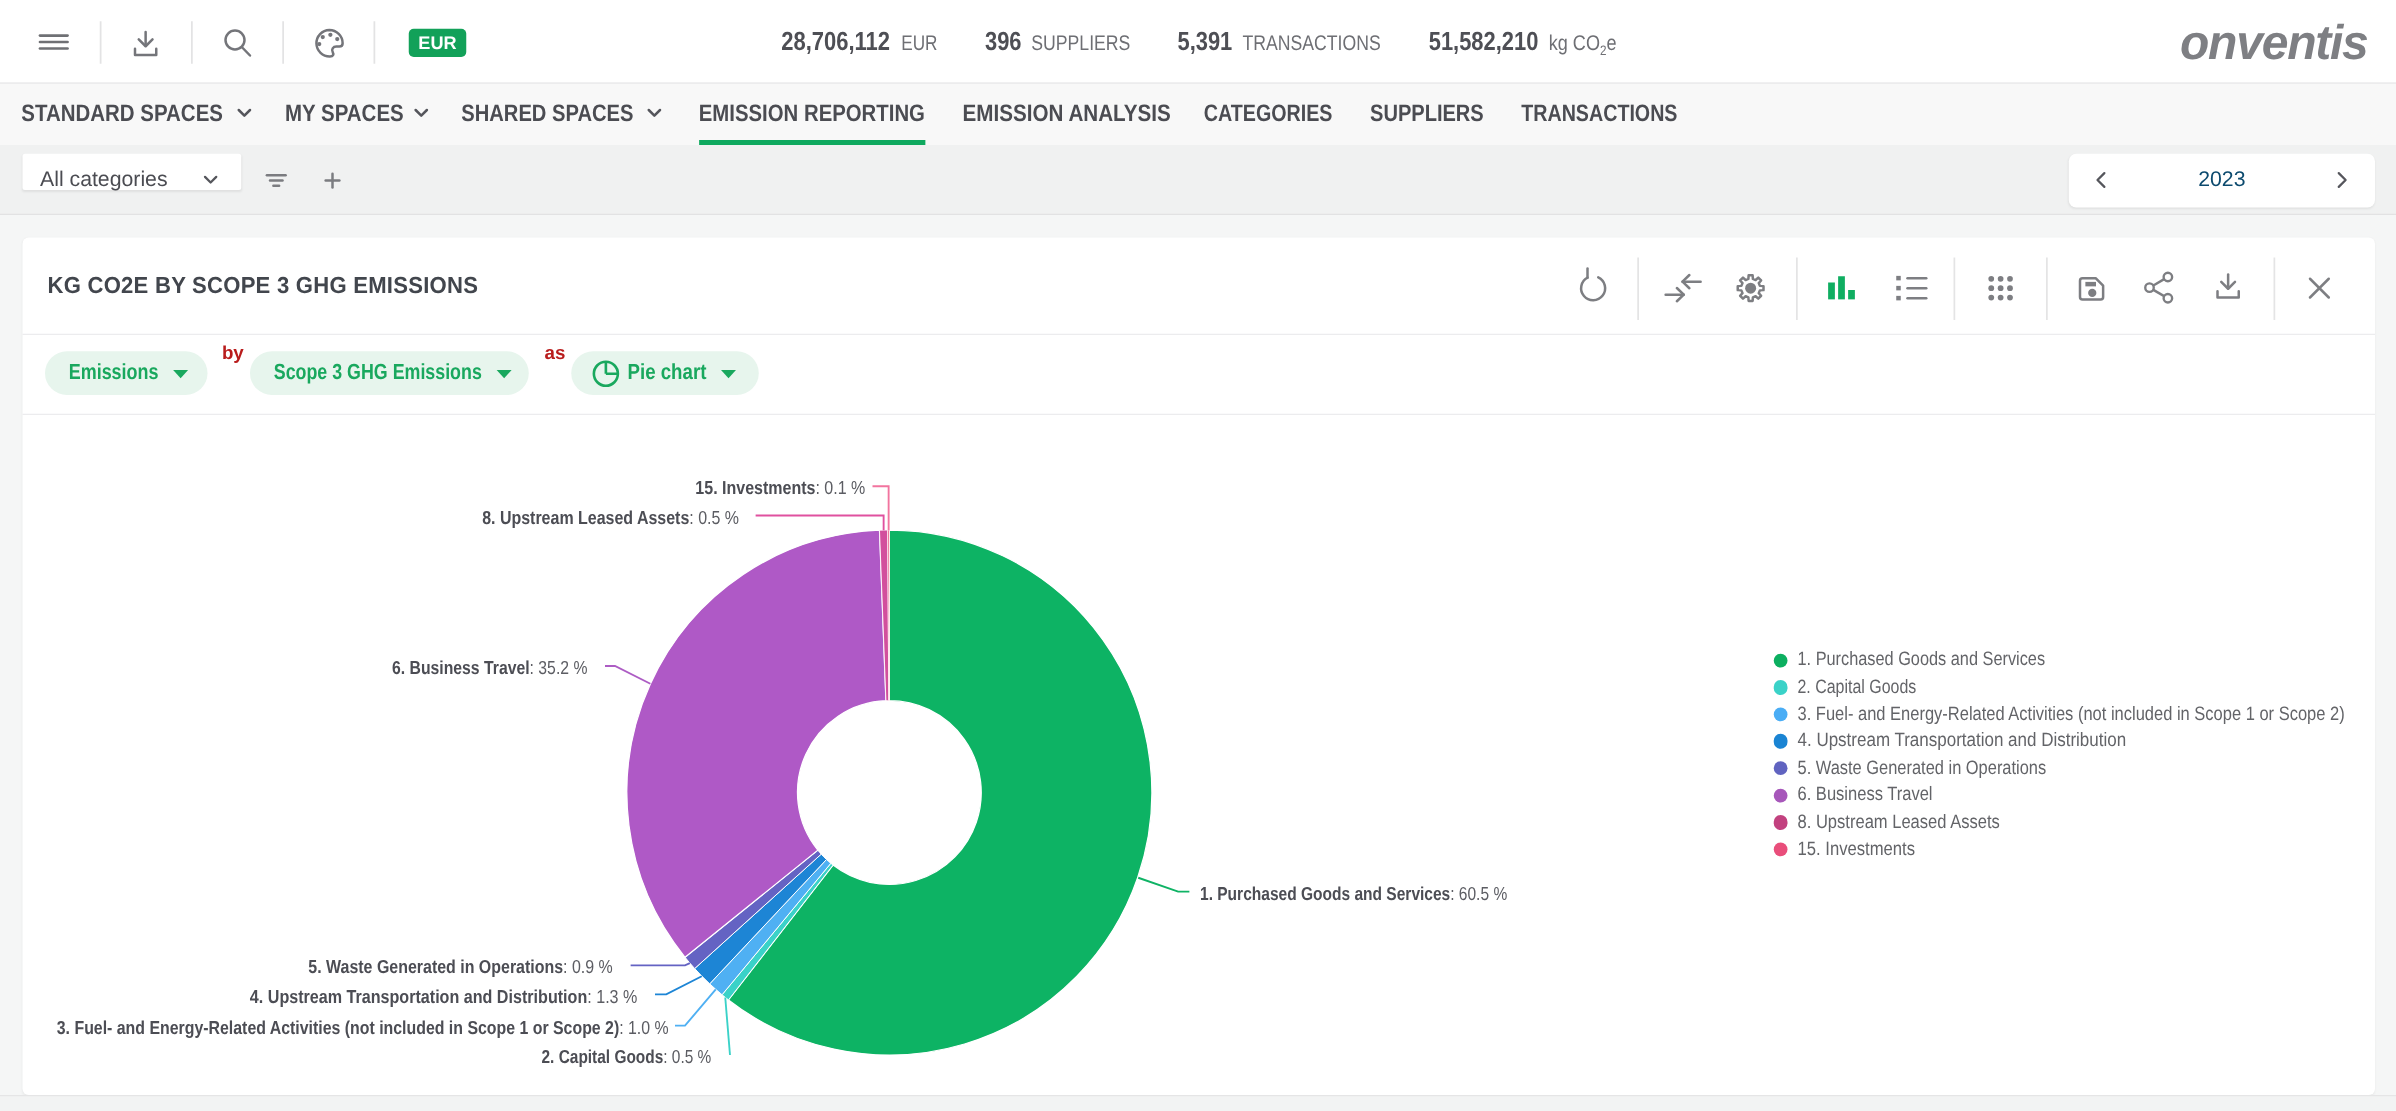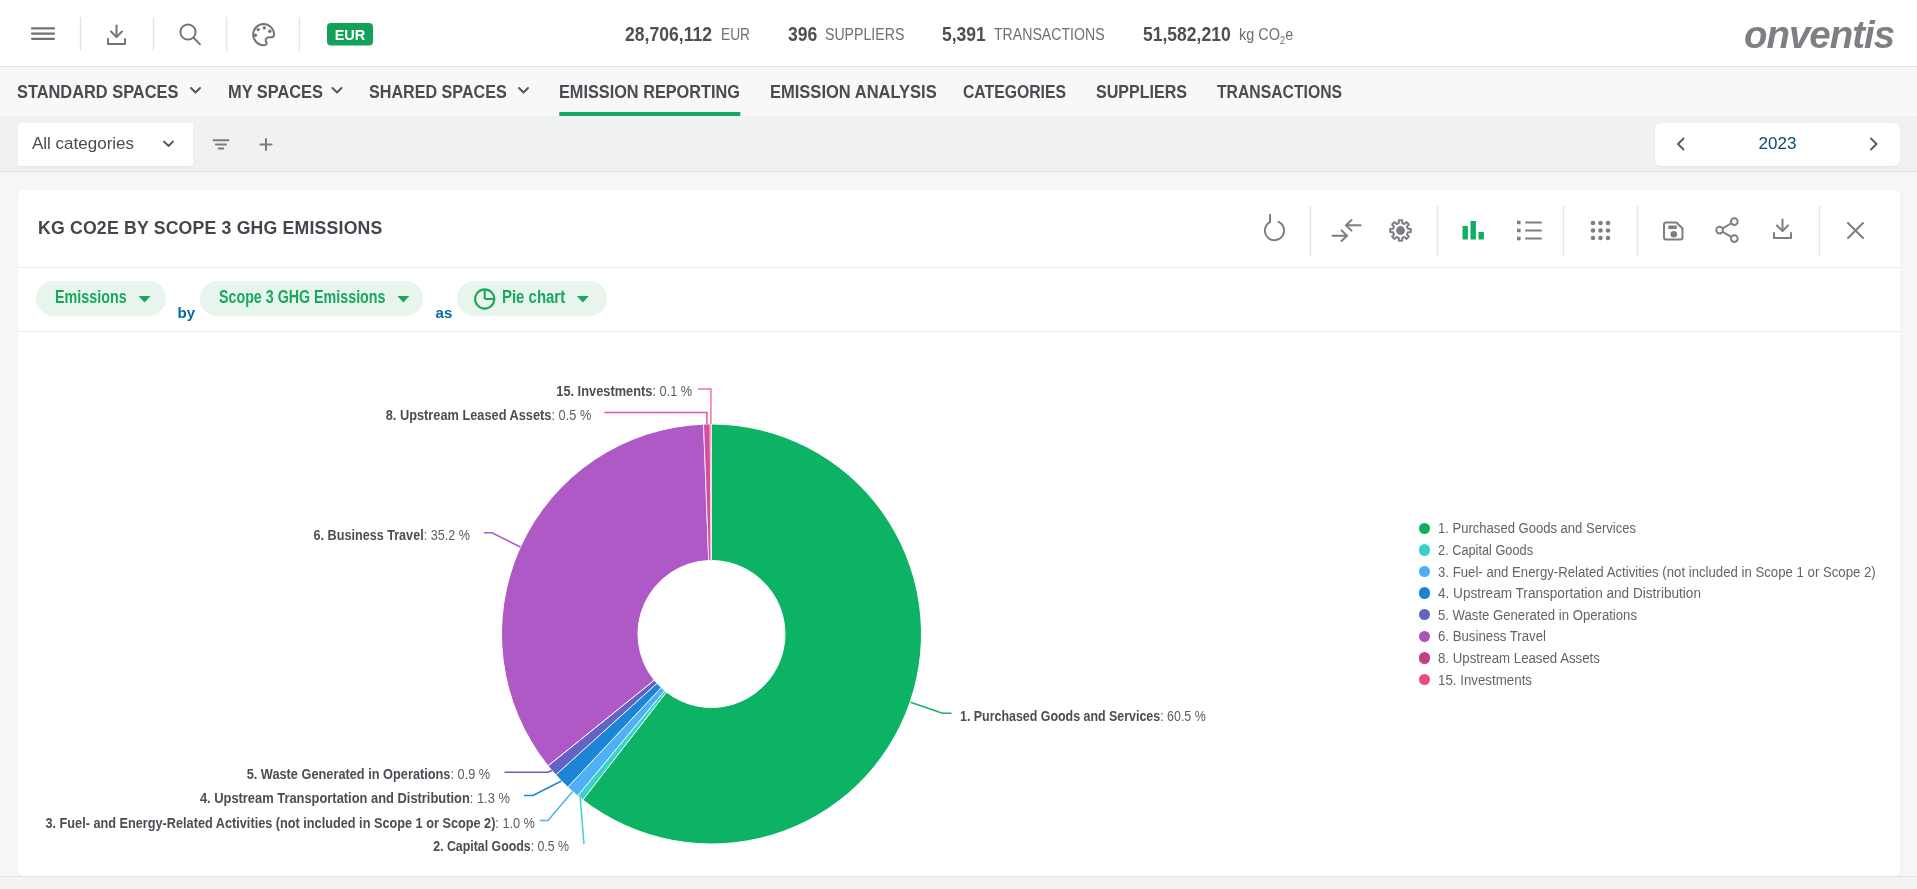--- a/index.html
+++ b/index.html
@@ -5,29 +5,29 @@
 .abs { position:absolute; }
 #topbar { position:absolute; left:0; top:0; width:1917px; height:67px; background:#fff; border-bottom:1px solid #e2e2e3; }
 #navbar { position:absolute; left:0; top:67px; width:1917px; height:49px; background:#f8f8f8; }
 #filterrow { position:absolute; left:0; top:116px; width:1917px; height:56px; background:#f0f1f1; border-bottom:1px solid #e2e2e3; }
 #card { position:absolute; left:18px; top:190px; width:1882px; height:686px; background:#fff; border-radius:5px; box-shadow:0 1px 2px rgba(0,0,0,0.05); }
 .num { position:absolute; top:22px; font-size:21px; line-height:24px; font-weight:bold; color:#4e4f55; transform-origin:0 50%; white-space:nowrap; }
 .lab { position:absolute; top:25px; font-size:17px; line-height:19px; color:#6e6f74; transform-origin:0 50%; white-space:nowrap; }
 .lab sub { font-size:11px; }
 #logo { position:absolute; left:1744px; top:13px; width:160px; font-size:39px; font-style:italic; font-weight:bold; color:#7e7f83; letter-spacing:-1px; transform:scaleX(0.985); transform-origin:0 50%; }
 .nav { position:absolute; top:80px; font-size:19px; line-height:23px; font-weight:bold; color:#4b4c52; transform-origin:0 50%; white-space:nowrap; }
-#allcat { z-index:2; position:absolute; left:18px; top:123px; width:175px; height:43px; background:#fff; border-radius:2px; box-shadow:0 1px 2px rgba(0,0,0,0.07); }
+#allcat { z-index:2; position:absolute; left:18px; top:123px; width:175px; height:29px; background:#fff; border-radius:2px; box-shadow:0 1px 2px rgba(0,0,0,0.07); }
 #allcat span { position:absolute; left:14px; top:11px; font-size:17px; color:#4b4c52; }
 #yearbox { z-index:2; position:absolute; left:1655px; top:123px; width:245px; height:43px; background:#fff; border-radius:6px; box-shadow:0 1px 2px rgba(0,0,0,0.07); }
 #yearbox span { position:absolute; left:0; width:245px; text-align:center; top:11px; font-size:17px; color:#0c4a6e; }
 #title { position:absolute; left:37.5px; top:217px; font-size:18.5px; font-weight:bold; color:#42464d; transform-origin:0 50%; white-space:nowrap; letter-spacing:0.2px; }
 .divider { position:absolute; left:18px; width:1882px; height:1px; background:#ececee; }
 .pill { position:absolute; top:281px; height:35px; background:#e7f5ed; border-radius:17.5px; }
 .pilltxt { position:absolute; top:287px; font-size:17.5px; line-height:21px; font-weight:bold; color:#19a85e; transform-origin:0 50%; white-space:nowrap; }
-.byas { position:absolute; top:304px; font-size:15px; font-weight:bold; color:#0369a1; }
+.byas { position:absolute; top:274px; font-size:15px; font-weight:bold; color:#b91c1c; }
 .clab { position:absolute; z-index:6; font-size:15px; color:#5c5d63; white-space:nowrap; line-height:18px; }
 .clab b { color:#4c4d54; }
 .ldot { position:absolute; width:11.4px; height:11.4px; border-radius:50%; }
 .ltxt { position:absolute; z-index:6; font-size:15.5px; color:#636468; white-space:nowrap; line-height:18px; transform-origin:0 50%; }
 #footer { position:absolute; left:0; top:876px; width:1917px; height:13px; background:#f2f3f3; border-top:1px solid #e5e5e6; }
 </style></head>
 <body>
 <div id="topbar"></div>
 <div id="navbar"></div>
 <div id="filterrow"></div>

